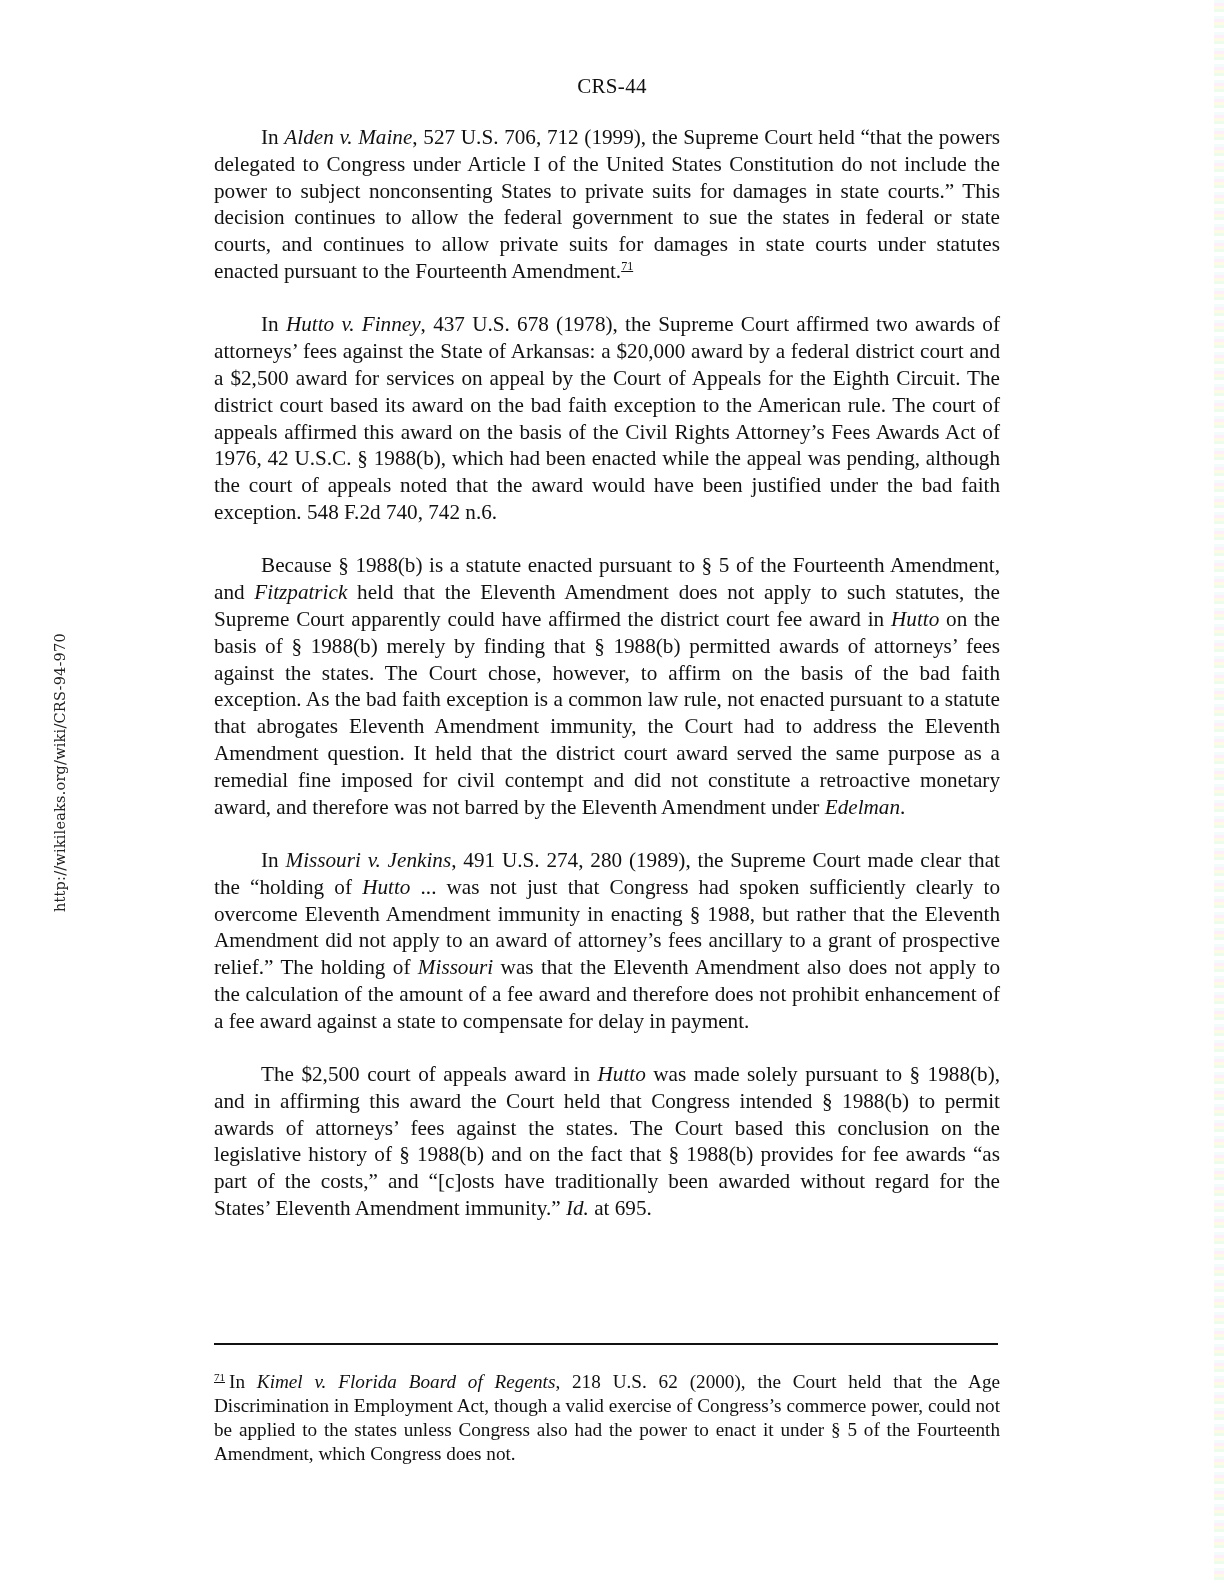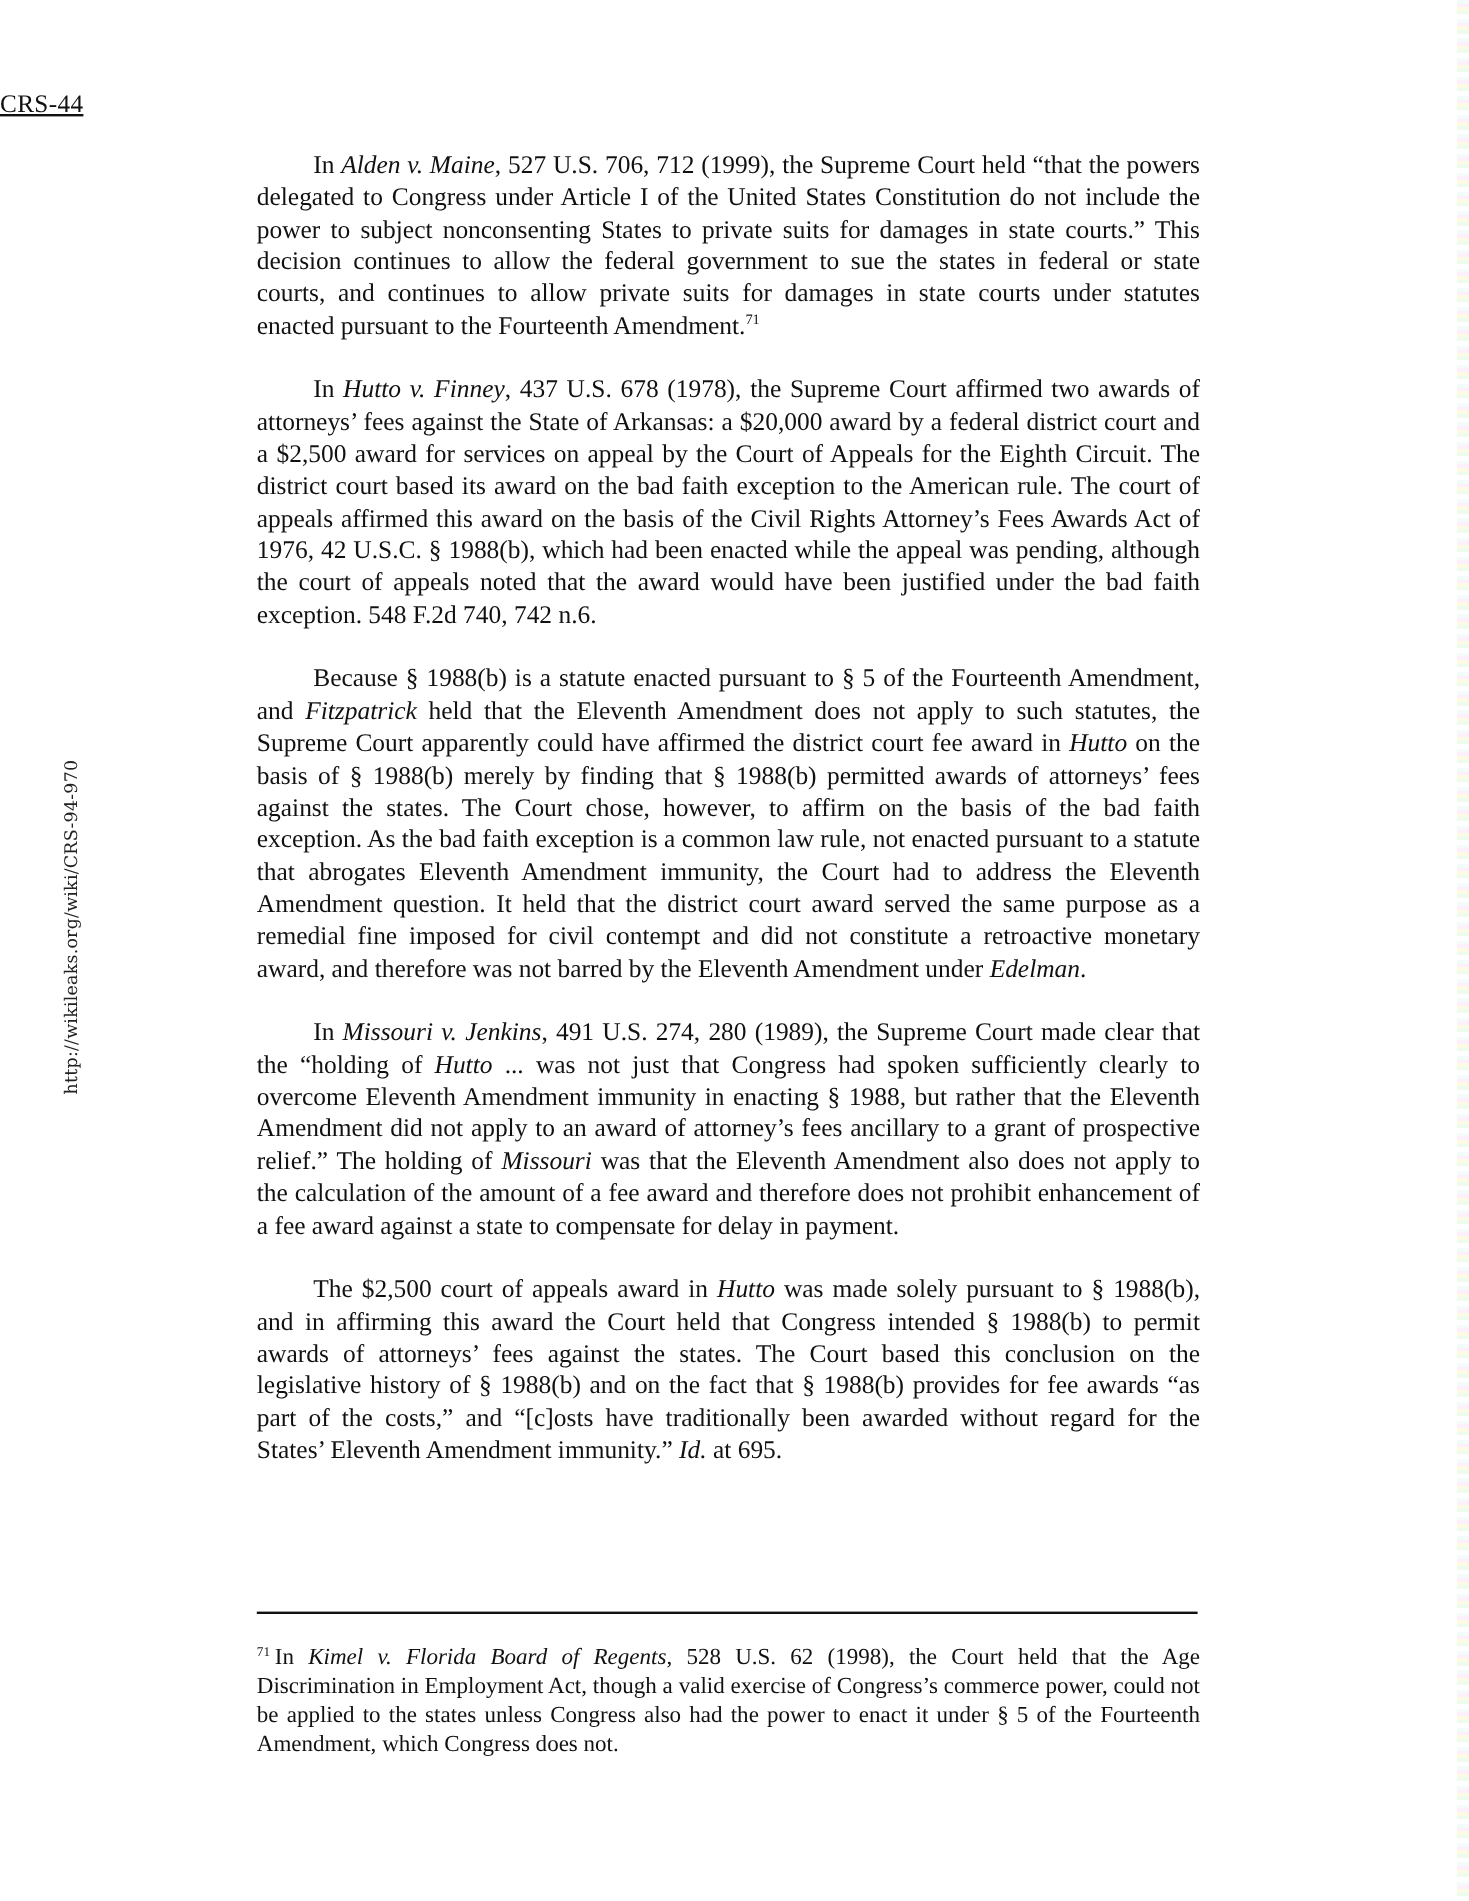--- a/index.html
+++ b/index.html
@@ -40,43 +40,43 @@
       font-size: 14.5px;
       letter-spacing: 0.2px;
       color: #222;
       white-space: nowrap;
     }
     .page-header {
       position: absolute;
       top: 74px;
       left: 0;
       width: 1224px;
-      text-align: left;
+      text-align: center;
       font-size: 21px;
       letter-spacing: 0.3px;
-      text-decoration: underline;
     }
     .content {
       position: absolute;
       left: 214px;
       top: 124px;
       width: 786px;
       font-size: 21.2px;
       line-height: 26.8px;
       text-align: justify;
     }
     .para {
       margin: 0 0 26.6px 0;
       text-indent: 47px;
     }
     .para i { }
     sup {
       font-size: 12px;
       line-height: 0;
       vertical-align: 8px;
+      text-decoration: underline;
     }
     .rule {
       position: absolute;
       left: 214px;
       top: 1343px;
       width: 784px;
       height: 2px;
       background: #111;
     }
     .footnote {
@@ -106,13 +106,13 @@
 <div class="content">
   <p class="para"><span>In </span><i>Alden v. Maine</i><span>, 527 U.S. 706, 712 (1999), the Supreme Court held “that the powers delegated to Congress under Article I of the United States Constitution do not include the power to subject nonconsenting States to private suits for damages in state courts.” This decision continues to allow the federal government to sue the states in federal or state courts, and continues to allow private suits for damages in state courts under statutes enacted pursuant to the Fourteenth Amendment.</span><sup>71</sup></p>
   <p class="para"><span>In </span><i>Hutto v. Finney</i><span>, 437 U.S. 678 (1978), the Supreme Court affirmed two awards of attorneys’ fees against the State of Arkansas: a $20,000 award by a federal district court and a $2,500 award for services on appeal by the Court of Appeals for the Eighth Circuit. The district court based its award on the bad faith exception to the American rule. The court of appeals affirmed this award on the basis of the Civil Rights Attorney’s Fees Awards Act of 1976, 42 U.S.C. § 1988(b), which had been enacted while the appeal was pending, although the court of appeals noted that the award would have been justified under the bad faith exception. 548 F.2d 740, 742 n.6.</span></p>
   <p class="para"><span>Because § 1988(b) is a statute enacted pursuant to § 5 of the Fourteenth Amendment, and </span><i>Fitzpatrick</i><span> held that the Eleventh Amendment does not apply to such statutes, the Supreme Court apparently could have affirmed the district court fee award in </span><i>Hutto</i><span> on the basis of § 1988(b) merely by finding that § 1988(b) permitted awards of attorneys’ fees against the states. The Court chose, however, to affirm on the basis of the bad faith exception. As the bad faith exception is a common law rule, not enacted pursuant to a statute that abrogates Eleventh Amendment immunity, the Court had to address the Eleventh Amendment question. It held that the district court award served the same purpose as a remedial fine imposed for civil contempt and did not constitute a retroactive monetary award, and therefore was not barred by the Eleventh Amendment under </span><i>Edelman</i><span>.</span></p>
   <p class="para"><span>In </span><i>Missouri v. Jenkins</i><span>, 491 U.S. 274, 280 (1989), the Supreme Court made clear that the “holding of </span><i>Hutto</i><span> ... was not just that Congress had spoken sufficiently clearly to overcome Eleventh Amendment immunity in enacting § 1988, but rather that the Eleventh Amendment did not apply to an award of attorney’s fees ancillary to a grant of prospective relief.” The holding of </span><i>Missouri</i><span> was that the Eleventh Amendment also does not apply to the calculation of the amount of a fee award and therefore does not prohibit enhancement of a fee award against a state to compensate for delay in payment.</span></p>
   <p class="para"><span>The $2,500 court of appeals award in </span><i>Hutto</i><span> was made solely pursuant to § 1988(b), and in affirming this award the Court held that Congress intended § 1988(b) to permit awards of attorneys’ fees against the states. The Court based this conclusion on the legislative history of § 1988(b) and on the fact that § 1988(b) provides for fee awards “as part of the costs,” and “[c]osts have traditionally been awarded without regard for the States’ Eleventh Amendment immunity.” </span><i>Id.</i><span> at 695.</span></p>
 </div>
 
 <div class="rule"></div>
 
-<div class="footnote"><sup>71</sup><span>In </span><i>Kimel v. Florida Board of Regents</i><span>, 528 U.S. 62 (1998), the Court held that the Age Discrimination in Employment Act, though a valid exercise of Congress’s commerce power, could not be applied to the states unless Congress also had the power to enact it under § 5 of the Fourteenth Amendment, which Congress does not.</span></div>
+<div class="footnote"><sup>71</sup><span>In </span><i>Kimel v. Florida Board of Regents</i><span>, 218 U.S. 62 (2000), the Court held that the Age Discrimination in Employment Act, though a valid exercise of Congress’s commerce power, could not be applied to the states unless Congress also had the power to enact it under § 5 of the Fourteenth Amendment, which Congress does not.</span></div>
 
 </body></html>

